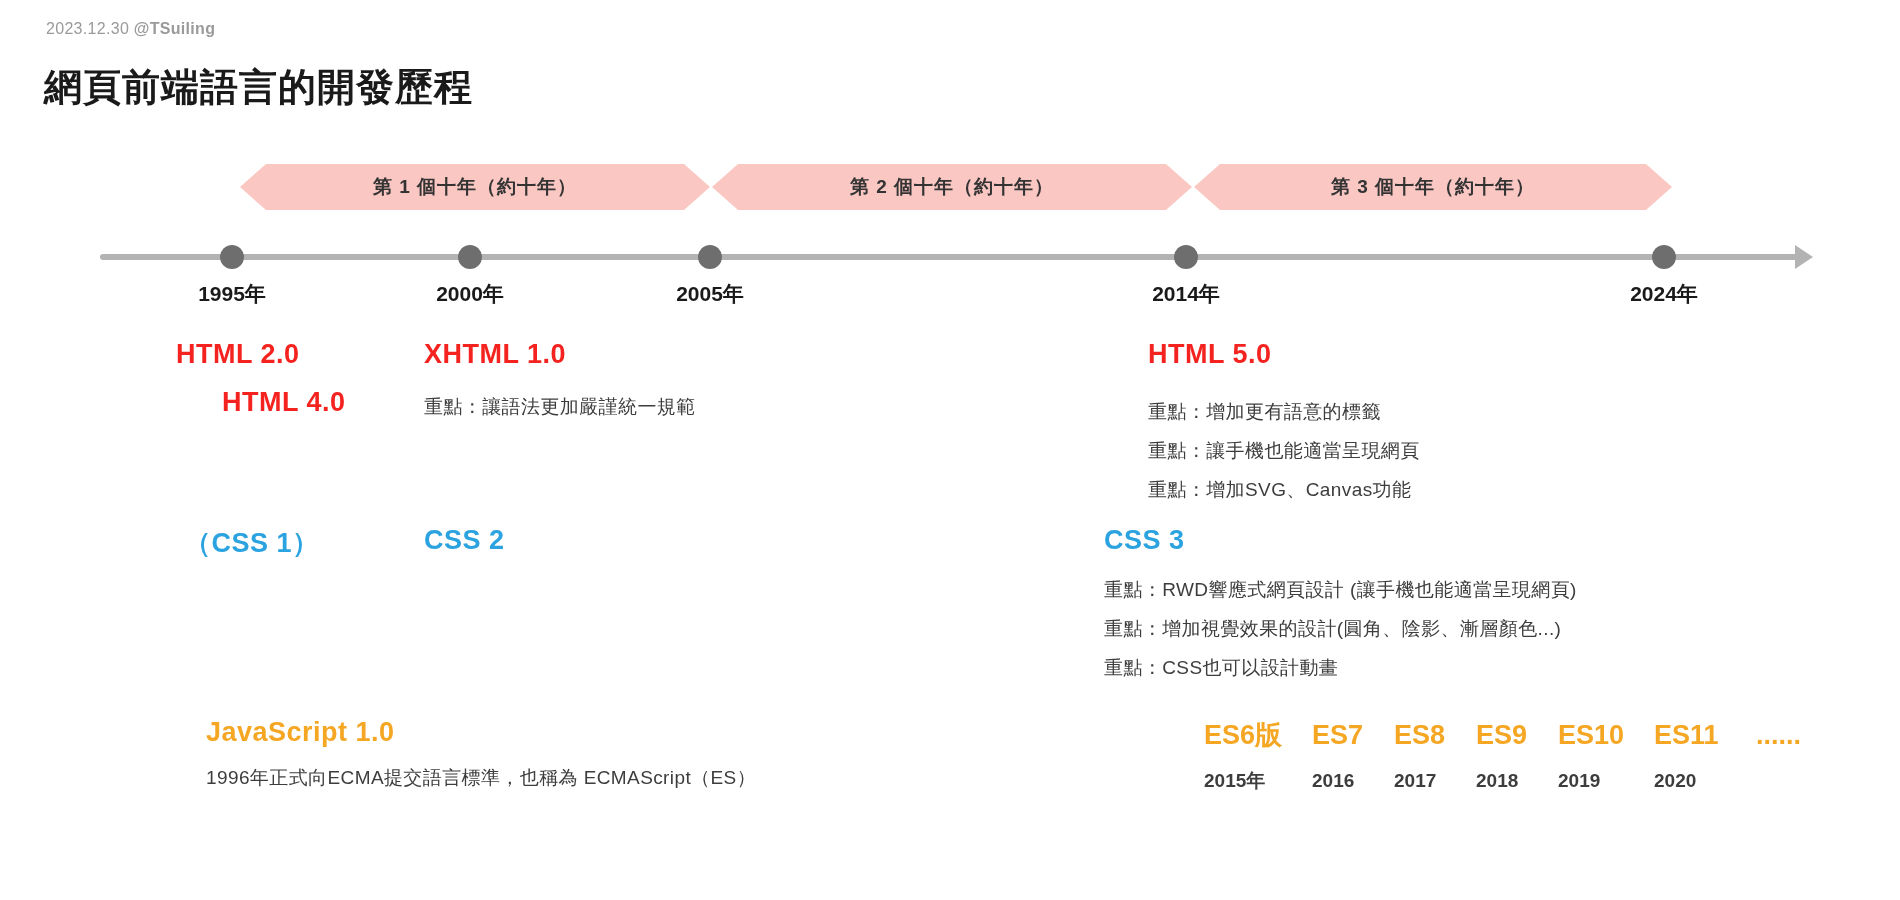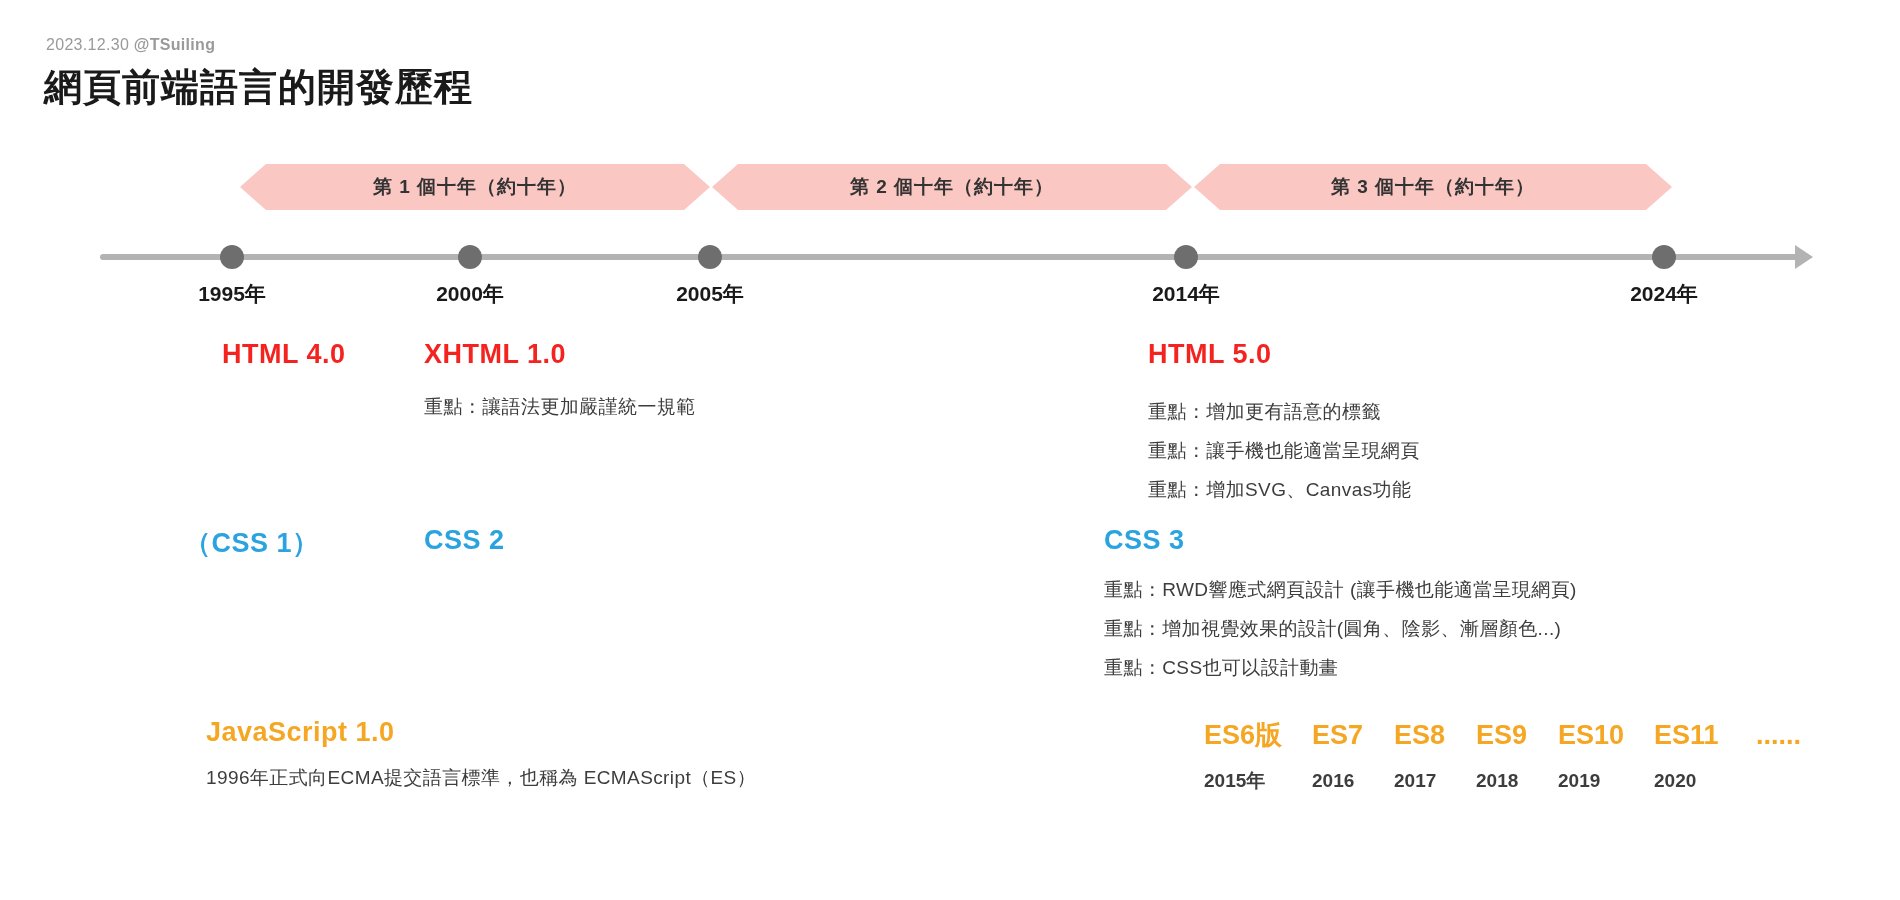--- a/index.html
+++ b/index.html
@@ -12,21 +12,21 @@
     height: 900px;
     position: relative;
     font-family: "Liberation Sans", sans-serif;
     color: #333333;
     overflow: hidden;
   }
 
   .meta {
     position: absolute;
     left: 46px;
-    top: 36px;
+    top: 20px;
     font-size: 16px;
     color: #9a9a9a;
     letter-spacing: 0.3px;
     white-space: nowrap;
   }
   .meta .handle { font-weight: bold; color: #9a9a9a; }
 
   .title {
     position: absolute;
     left: 44px;
@@ -183,20 +183,21 @@
 <div class="dot" style="left:1186px;"></div>
 <div class="dot" style="left:1664px;"></div>
 
 <div class="year" style="left:232px;">1995年</div>
 <div class="year" style="left:470px;">2000年</div>
 <div class="year" style="left:710px;">2005年</div>
 <div class="year" style="left:1186px;">2014年</div>
 <div class="year" style="left:1664px;">2024年</div>
 
 <div class="block" style="left:176px; top:330px;">
+  <div class="h-red">HTML 2.0</div>
   <div class="h-red html4-indent">HTML 4.0</div>
 </div>
 
 <div class="block" style="left:424px; top:330px;">
   <div class="h-red">XHTML 1.0</div>
   <div class="note single" style="margin-top:16px;">重點：讓語法更加嚴謹統一規範</div>
 </div>
 
 <div class="block" style="left:1148px; top:330px;">
   <div class="h-red">HTML 5.0</div>

